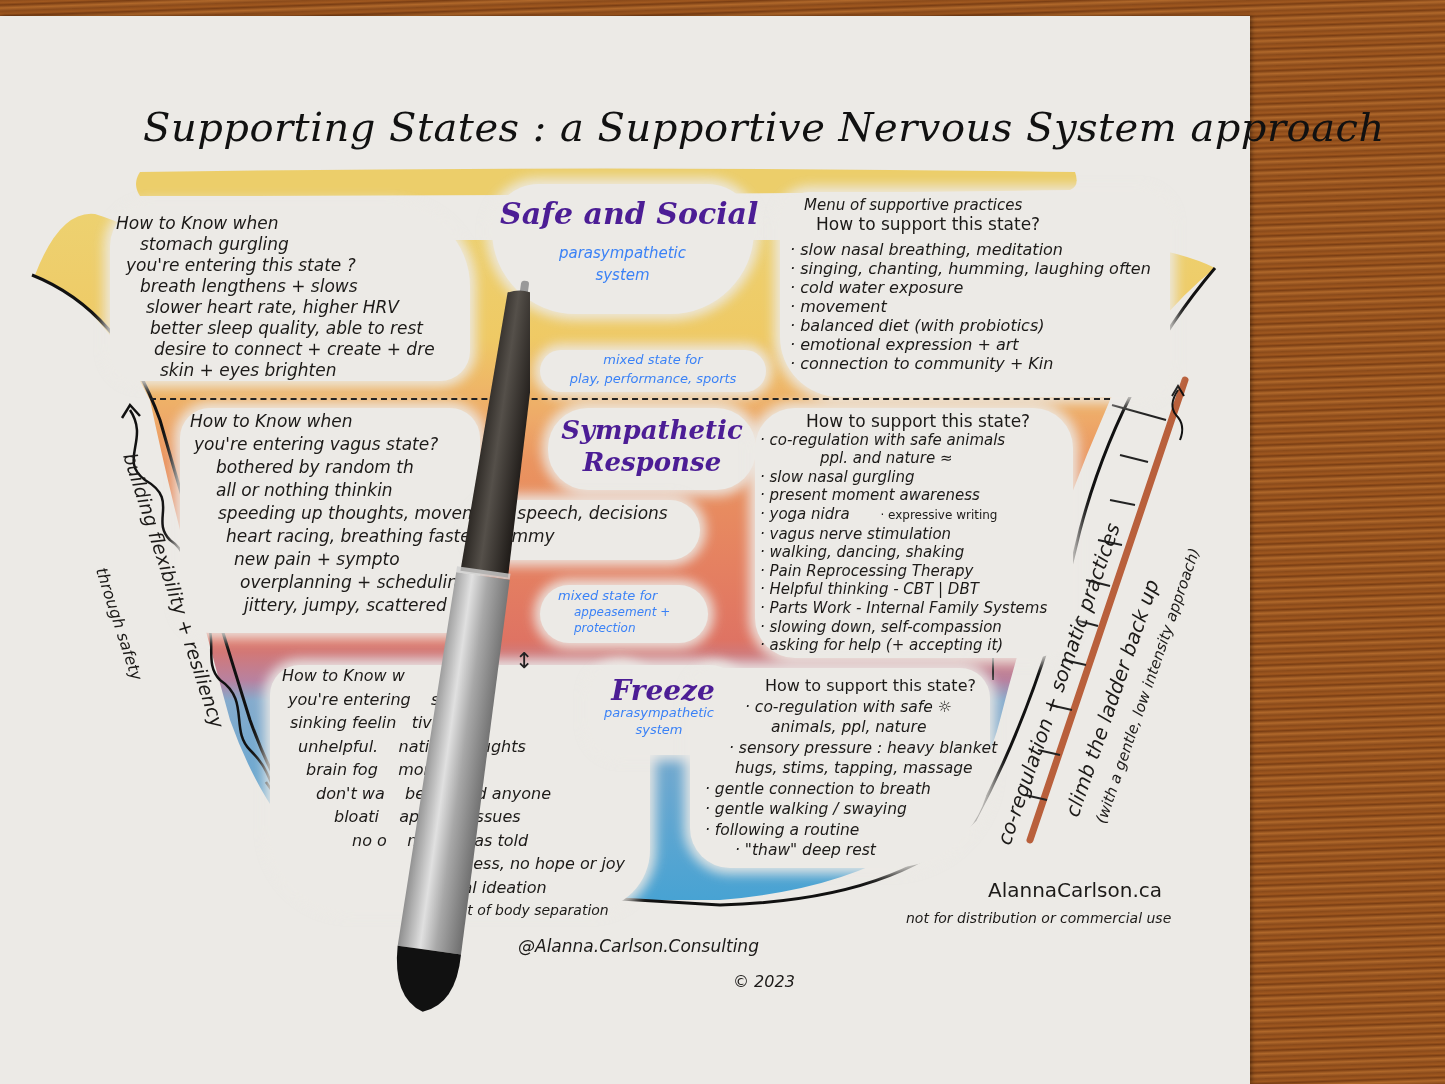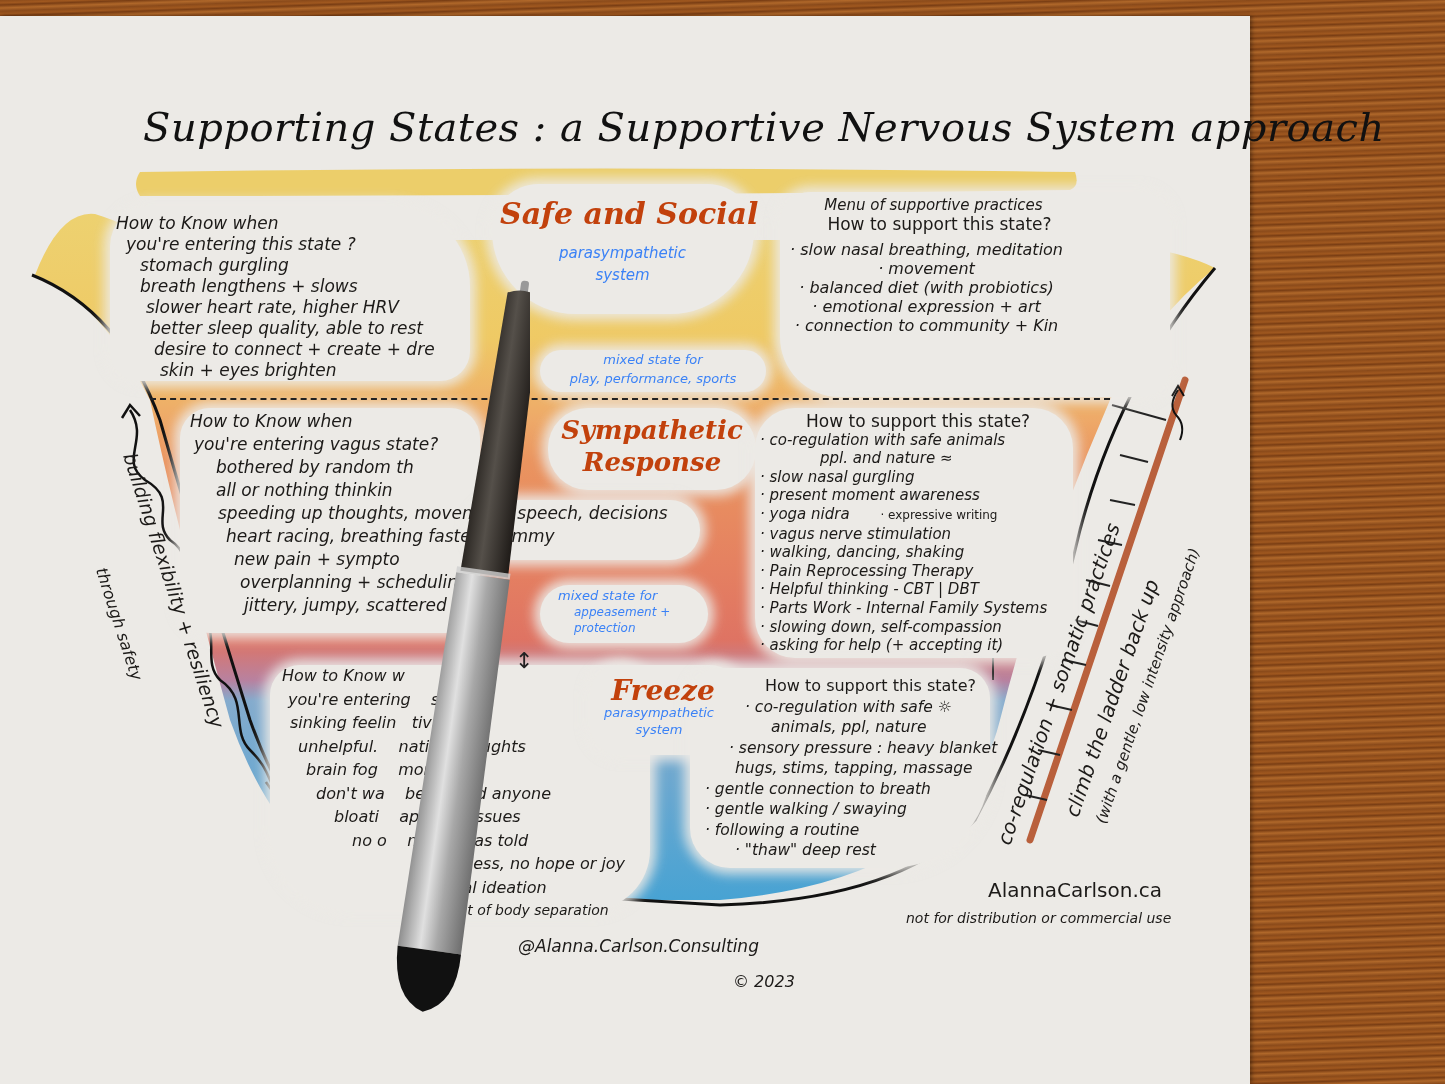--- a/index.html
+++ b/index.html
@@ -20,21 +20,21 @@
     font-family: "DejaVu Serif", serif; font-style: italic;
     font-size: 40px; color: #111; letter-spacing: 0.5px; white-space: nowrap;
   }
   .bowl-svg { position: absolute; left: 0; top: 0; }
   .blob {
     position: absolute; background: #eceae6; border-radius: 38px;
     box-shadow: 0 0 12px 6px rgba(236,234,230,0.9);
   }
   .txt { position: absolute; font-size: 16px; line-height: 21px; color: #1c1a18; font-style: italic; white-space: nowrap; }
   .txt .line { display: block; }
-  .heading { font-family: "DejaVu Serif", serif; font-weight: bold; font-style: italic; color: #c2410c; text-align: center; position: absolute; white-space: nowrap; }
+  .heading { font-family: "DejaVu Serif", serif; font-weight: bold; font-style: italic; color: #4c1d95; text-align: center; position: absolute; white-space: nowrap; }
   .sub { font-size: 15px; text-align: center; position: absolute; font-style: italic; color: #3b82f6; white-space: nowrap; line-height: 22px; }
   .dash { position: absolute; border-top: 2px dashed #222; height: 0; }
   .arrow-v { position: absolute; font-size: 22px; color: #222; line-height: 1; }
   .rot { position: absolute; transform-origin: left top; white-space: nowrap; font-style: italic; color: #1c1a18; }
   .pen { position: absolute; }
   .footer { position: absolute; font-style: italic; color: #1c1a18; white-space: nowrap; }
 </style>
 </head>
 <body>
 
@@ -109,33 +109,35 @@
 <div class="arrow-v" style="left:515px;top:650px;">↕</div>
 
 <div class="heading" style="left:500px;top:196px;width:245px;font-size:30px;">Safe and Social</div>
 <div class="sub" style="left:500px;top:242px;width:245px;">
   <span style="display:block">parasympathetic</span>
   <span style="display:block">system</span>
 </div>
 
 <div class="txt" style="left:116px;top:213px;font-size:17px;">
   <span class="line">How to Know when</span>
+  <span class="line" style="padding-left:24px">stomach gurgling</span>
   <span class="line" style="padding-left:10px">you're entering this state ?</span>
-  <span class="line" style="padding-left:24px">stomach gurgling</span>
   <span class="line" style="padding-left:24px">breath lengthens + slows</span>
   <span class="line" style="padding-left:30px">slower heart rate, higher HRV</span>
   <span class="line" style="padding-left:34px">better sleep quality, able to rest</span>
   <span class="line" style="padding-left:38px">desire to connect + create + dre</span>
   <span class="line" style="padding-left:44px">skin + eyes brighten</span>
 </div>
 
-<div class="txt" style="left:790px;top:196px;font-size:16px;line-height:19px;text-align:center;">
+<div class="txt" style="left:790px;top:196px;font-size:16px;line-height:19px;">
   <span class="line" style="padding-left:14px;font-size:15px">Menu of supportive practices</span>
   <span class="line" style="padding-left:26px;font-size:17px;font-style:normal;margin-bottom:6px">How to support this state?</span>
   <span class="line">· slow nasal breathing, meditation</span>
+  <span class="line">· singing, chanting, humming, laughing often</span>
+  <span class="line">· cold water exposure</span>
   <span class="line">· movement</span>
   <span class="line">· balanced diet (with probiotics)</span>
   <span class="line">· emotional expression + art</span>
   <span class="line">· connection to community + Kin</span>
 </div>
 
 <div class="sub" style="left:545px;top:350px;width:216px;font-size:13px;line-height:19px;">
   <span style="display:block">mixed state for</span>
   <span style="display:block">play, performance, sports</span>
 </div>

